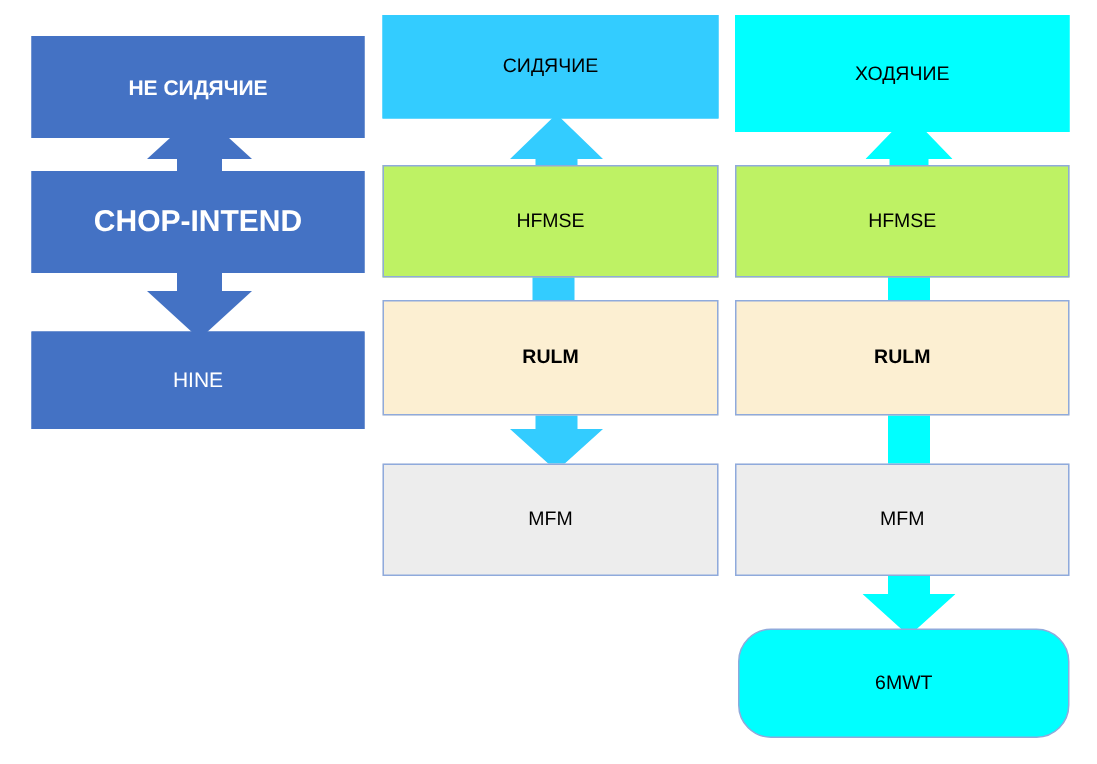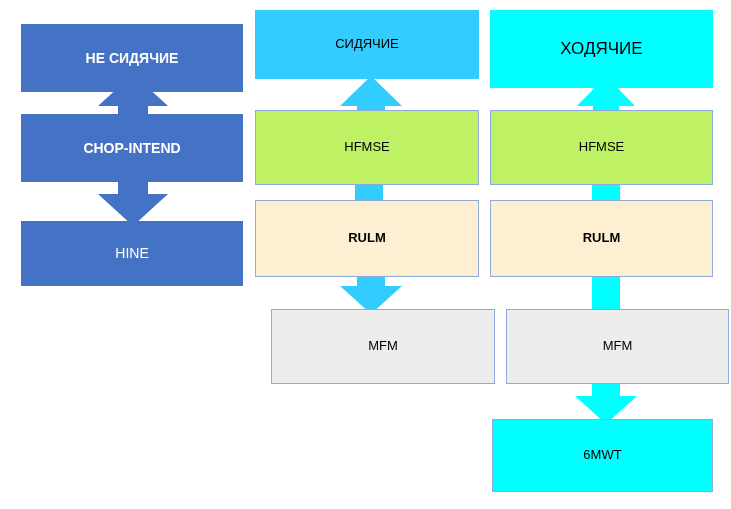--- a/index.html
+++ b/index.html
@@ -65,21 +65,20 @@
   .n-cream {
     background: #FCEFD2;
     color: #000000;
     border: 1px solid #8FAADC;
     font-weight: bold;
   }
   .n-grey {
     background: #EDEDED;
     color: #000000;
     border: 1px solid #8FAADC;
-    margin-left: 16px;
   }
   
   .connector {
     position: absolute;
     z-index: 1;
   }
   .connector svg { display: block; width: 100%; height: 100%; }
 </style>
 </head>
 <body>
@@ -128,21 +127,21 @@
   <div class="connector" style="left:575px; top:382px; width:62px; height:42px;">
     <svg viewBox="0 0 62 42" preserveAspectRatio="none" aria-hidden="true">
       <polygon points="17,0 45,0 45,14 62,14 31,42 0,14 17,14" fill="#00FFFF"></polygon>
     </svg>
   </div>
 
   <div class="node n-royal bold" style="left:21px; top:24px; width:222px; height:68px; font-size:14px;">
     <span class="label">НЕ СИДЯЧИЕ</span>
   </div>
 
-  <div class="node n-royal bold" style="left:21px; top:114px; width:222px; height:68px; font-size:14px;">
+  <div class="node n-royal bold" style="left:21px; top:114px; width:222px; height:68px; font-size:20px;">
     <span class="label">CHOP-INTEND</span>
   </div>
 
   <div class="node n-sky" style="left:255px; top:10px; width:224px; height:69px; font-size:13px;">
     <span class="label">СИДЯЧИЕ</span>
   </div>
 
   <div class="node n-royal" style="left:21px; top:221px; width:222px; height:65px; font-size:14px;">
     <span class="label">HINE</span>
   </div>
@@ -152,33 +151,33 @@
   </div>
 
   <div class="node n-cream" style="left:255px; top:200px; width:224px; height:77px; font-size:13px;">
     <span class="label">RULM</span>
   </div>
 
   <div class="node n-grey" style="left:255px; top:309px; width:224px; height:75px; font-size:13px;">
     <span class="label">MFM</span>
   </div>
 
-  <div class="node n-cyan-noborder" style="left:490px; top:10px; width:223px; height:78px; font-size:17px;">
+  <div class="node n-cyan-noborder" style="left:490px; top:10px; width:223px; height:78px; font-size:13px;">
     <span class="label">ХОДЯЧИЕ</span>
   </div>
 
   <div class="node n-peach" style="left:490px; top:110px; width:223px; height:75px; font-size:13px;">
     <span class="label">HFMSE</span>
   </div>
 
   <div class="node n-cream" style="left:490px; top:200px; width:223px; height:77px; font-size:13px;">
     <span class="label">RULM</span>
   </div>
 
   <div class="node n-grey" style="left:490px; top:309px; width:223px; height:75px; font-size:13px;">
     <span class="label">MFM</span>
   </div>
 
-  <div class="node n-cyan" style="left:492px; top:419px; width:221px; height:73px; font-size:13px;">
+  <div class="node n-cyan" style="left:492px; top:419px; width:221px; height:73px; font-size:13px;border-radius:22px;">
     <span class="label">6MWT</span>
   </div>
 
 </div>
 
 </body></html>

